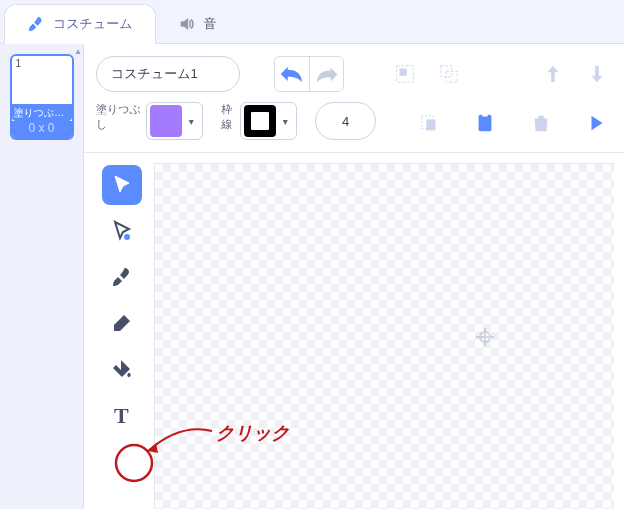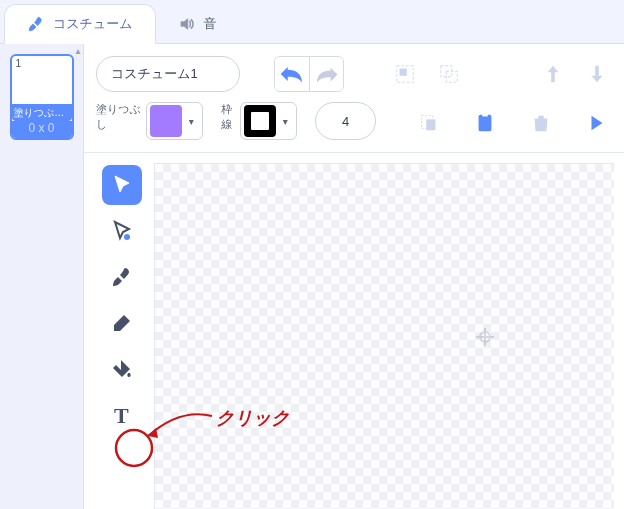--- a/index.html
+++ b/index.html
@@ -75,21 +75,21 @@
     background-image:
       linear-gradient(45deg, #eef0f6 25%, transparent 25%, transparent 75%, #eef0f6 75%),
       linear-gradient(45deg, #eef0f6 25%, transparent 25%, transparent 75%, #eef0f6 75%);
     background-size: 16px 16px;
     background-position: 0 0, 8px 8px;
     background-color: #fdfdfe;
   }
   .center-cross { position: absolute; top: 50%; left: 72%; width: 18px; height: 18px; transform: translate(-50%, -50%); opacity: .35; }
 
   
-  .annot { position: absolute; left: 120px; top: 398px; pointer-events: none; }
+  .annot { position: absolute; left: 120px; top: 413px; pointer-events: none; }
   .annot svg { overflow: visible; }
   .annot-label { font-size: 18px; font-weight: 700; fill: #c11919; font-style: italic; font-family: "Hiragino Kaku Gothic Pro","Meiryo",sans-serif; }
 
   
   svg { display: block; }
 </style>
 </head>
 <body>
 
 <div class="tabs">

